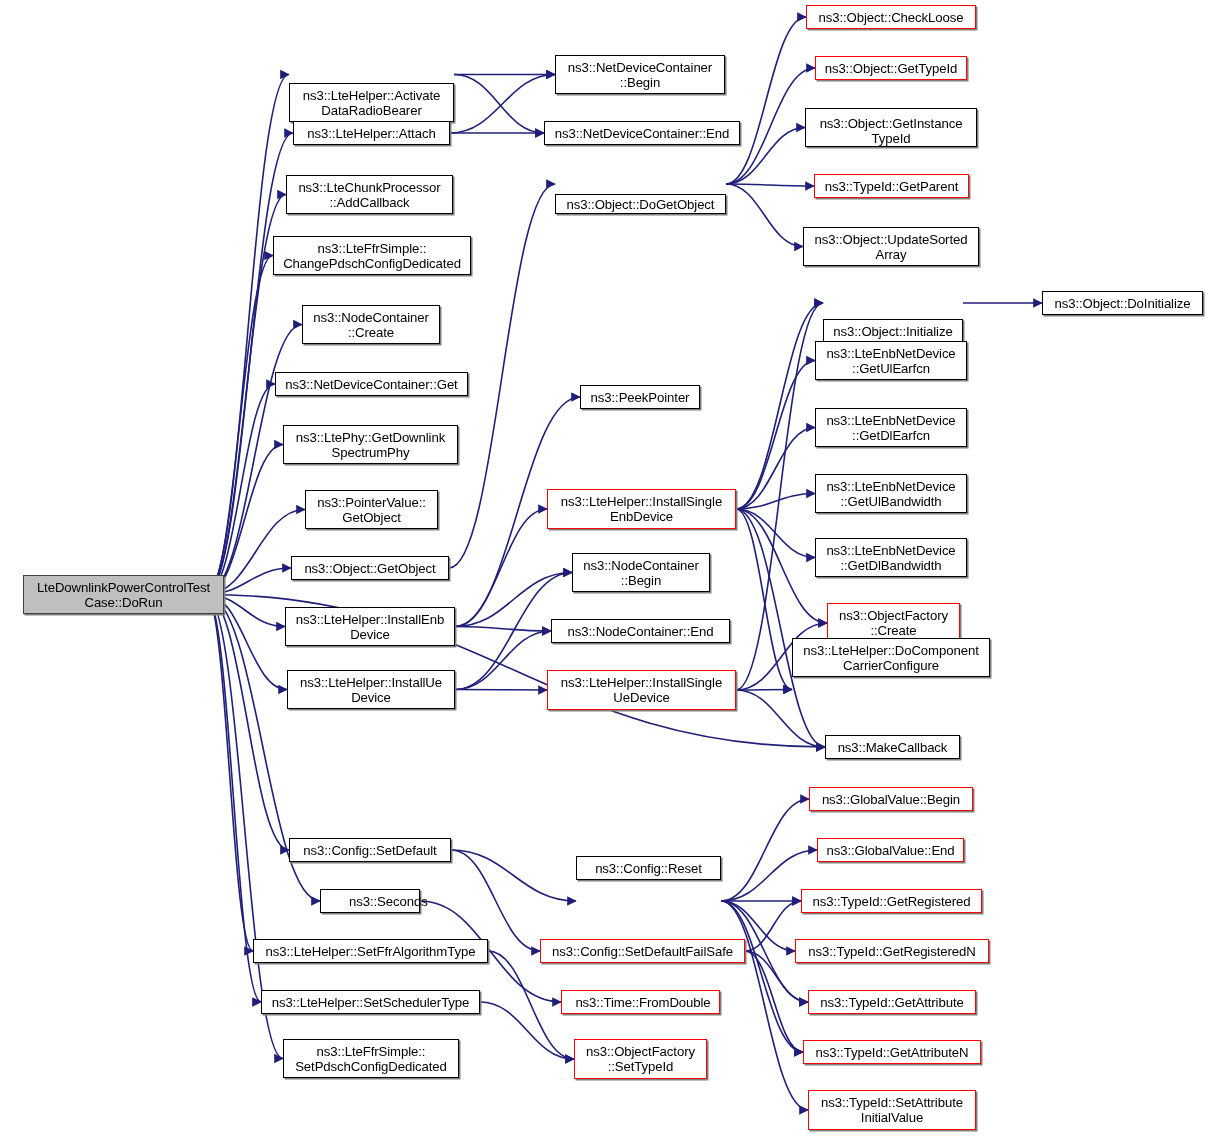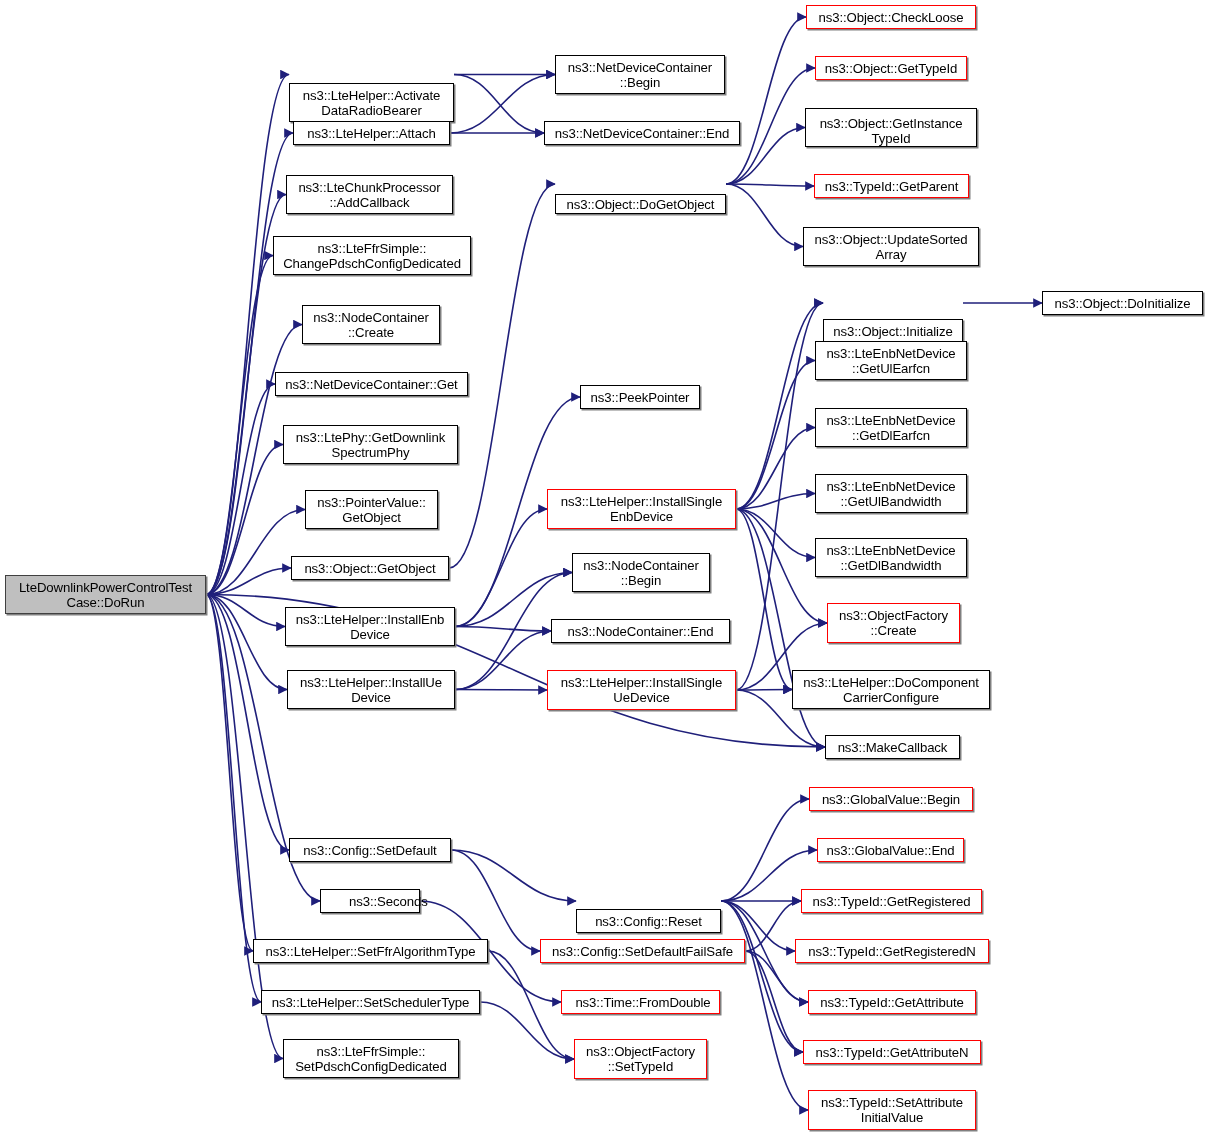--- a/index.html
+++ b/index.html
@@ -123,21 +123,21 @@
         <path d="M 721 901 C 754.3 901, 761.7 951, 795 951" marker-end="url(#arrow)"></path>
         <path d="M 721 901 C 760.15 901, 768.85 1002, 808 1002" marker-end="url(#arrow)"></path>
         <path d="M 721 901 C 757.9 901, 766.1 1052, 803 1052" marker-end="url(#arrow)"></path>
         <path d="M 721 901 C 760.15 901, 768.85 1110, 808 1110" marker-end="url(#arrow)"></path>
         <path d="M 745 951 C 773.35 951, 779.65 1002, 808 1002" marker-end="url(#arrow)"></path>
         <path d="M 745 951 C 771.1 951, 776.9 1052, 803 1052" marker-end="url(#arrow)"></path>
         <path d="M 745 951 C 770.2 951, 775.8 901, 801 901" marker-end="url(#arrow)"></path>
       </g>
   </svg>
   <div id="node-layer">
-      <div class="node shadow root" style="left: 5px; top: 575px; width: 201px; height: 39px;"><span class="node-label">LteDownlinkPowerControlTest
+      <div class="node shadow root" style="left: 23px; top: 575px; width: 201px; height: 39px;"><span class="node-label">LteDownlinkPowerControlTest
 Case::DoRun</span></div>
       <div class="node shadow" style="left: 289px; top: 55px; width: 165px; height: 39px; margin-top: 28px;"><span class="node-label">ns3::LteHelper::Activate
 DataRadioBearer</span></div>
       <div class="node shadow" style="left: 293px; top: 121px; width: 157px; height: 24px;"><span class="node-label">ns3::LteHelper::Attach</span></div>
       <div class="node shadow" style="left: 286px; top: 175px; width: 167px; height: 39px;"><span class="node-label">ns3::LteChunkProcessor
 ::AddCallback</span></div>
       <div class="node shadow" style="left: 273px; top: 236px; width: 198px; height: 39px;"><span class="node-label">ns3::LteFfrSimple::
 ChangePdschConfigDedicated</span></div>
       <div class="node shadow" style="left: 302px; top: 305px; width: 138px; height: 39px;"><span class="node-label">ns3::NodeContainer
 ::Create</span></div>
@@ -162,21 +162,21 @@
       <div class="node shadow" style="left: 544px; top: 121px; width: 196px; height: 24px;"><span class="node-label">ns3::NetDeviceContainer::End</span></div>
       <div class="node shadow" style="left: 555px; top: 172px; width: 171px; height: 20px; margin-top: 22px;"><span class="node-label">ns3::Object::DoGetObject</span></div>
       <div class="node shadow" style="left: 580px; top: 385px; width: 120px; height: 24px;"><span class="node-label">ns3::PeekPointer</span></div>
       <div class="node shadow red" style="left: 547px; top: 489px; width: 189px; height: 40px;"><span class="node-label">ns3::LteHelper::InstallSingle
 EnbDevice</span></div>
       <div class="node shadow" style="left: 572px; top: 553px; width: 138px; height: 39px;"><span class="node-label">ns3::NodeContainer
 ::Begin</span></div>
       <div class="node shadow" style="left: 551px; top: 619px; width: 179px; height: 24px;"><span class="node-label">ns3::NodeContainer::End</span></div>
       <div class="node shadow red" style="left: 547px; top: 670px; width: 189px; height: 40px;"><span class="node-label">ns3::LteHelper::InstallSingle
 UeDevice</span></div>
-      <div class="node shadow" style="left: 576px; top: 909px; width: 145px; height: 24px;"><span class="node-label">ns3::Config::Reset</span></div>
+      <div class="node shadow" style="left: 576px; top: 856px; width: 145px; height: 24px;"><span class="node-label">ns3::Config::Reset</span></div>
       <div class="node shadow red" style="left: 540px; top: 939px; width: 205px; height: 24px;"><span class="node-label">ns3::Config::SetDefaultFailSafe</span></div>
       <div class="node shadow red" style="left: 561px; top: 990px; width: 159px; height: 24px; padding-left: 8px;"><span class="node-label">ns3::Time::FromDouble</span></div>
       <div class="node shadow red" style="left: 574px; top: 1039px; width: 133px; height: 40px;"><span class="node-label">ns3::ObjectFactory
 ::SetTypeId</span></div>
       <div class="node shadow red" style="left: 806px; top: 5px; width: 170px; height: 24px;"><span class="node-label">ns3::Object::CheckLoose</span></div>
       <div class="node shadow red" style="left: 815px; top: 56px; width: 152px; height: 24px;"><span class="node-label">ns3::Object::GetTypeId</span></div>
       <div class="node shadow" style="left: 805px; top: 108px; width: 172px; height: 39px; align-items: flex-end;"><span class="node-label">ns3::Object::GetInstance
 TypeId</span></div>
       <div class="node shadow red" style="left: 814px; top: 174px; width: 155px; height: 24px;"><span class="node-label">ns3::TypeId::GetParent</span></div>
       <div class="node shadow" style="left: 803px; top: 227px; width: 176px; height: 39px;"><span class="node-label">ns3::Object::UpdateSorted
@@ -186,21 +186,21 @@
       <div class="node shadow" style="left: 815px; top: 341px; width: 152px; height: 39px;"><span class="node-label">ns3::LteEnbNetDevice
 ::GetUlEarfcn</span></div>
       <div class="node shadow" style="left: 815px; top: 408px; width: 152px; height: 39px;"><span class="node-label">ns3::LteEnbNetDevice
 ::GetDlEarfcn</span></div>
       <div class="node shadow" style="left: 815px; top: 474px; width: 152px; height: 39px;"><span class="node-label">ns3::LteEnbNetDevice
 ::GetUlBandwidth</span></div>
       <div class="node shadow" style="left: 815px; top: 538px; width: 152px; height: 39px;"><span class="node-label">ns3::LteEnbNetDevice
 ::GetDlBandwidth</span></div>
       <div class="node shadow red" style="left: 827px; top: 603px; width: 133px; height: 40px;"><span class="node-label">ns3::ObjectFactory
 ::Create</span></div>
-      <div class="node shadow" style="left: 792px; top: 670px; width: 198px; height: 39px;"><span class="node-label">ns3::LteHelper::DoComponent
+      <div class="node shadow" style="left: 792px; top: 638px; width: 198px; height: 39px;"><span class="node-label">ns3::LteHelper::DoComponent
 CarrierConfigure</span></div>
       <div class="node shadow" style="left: 825px; top: 735px; width: 135px; height: 24px;"><span class="node-label">ns3::MakeCallback</span></div>
       <div class="node shadow red" style="left: 809px; top: 787px; width: 164px; height: 24px;"><span class="node-label">ns3::GlobalValue::Begin</span></div>
       <div class="node shadow red" style="left: 817px; top: 838px; width: 147px; height: 24px;"><span class="node-label">ns3::GlobalValue::End</span></div>
       <div class="node shadow red" style="left: 801px; top: 889px; width: 181px; height: 24px;"><span class="node-label">ns3::TypeId::GetRegistered</span></div>
       <div class="node shadow red" style="left: 795px; top: 939px; width: 194px; height: 24px;"><span class="node-label">ns3::TypeId::GetRegisteredN</span></div>
       <div class="node shadow red" style="left: 808px; top: 990px; width: 168px; height: 24px;"><span class="node-label">ns3::TypeId::GetAttribute</span></div>
       <div class="node shadow red" style="left: 803px; top: 1040px; width: 178px; height: 24px;"><span class="node-label">ns3::TypeId::GetAttributeN</span></div>
       <div class="node shadow red" style="left: 808px; top: 1090px; width: 168px; height: 40px;"><span class="node-label">ns3::TypeId::SetAttribute
 InitialValue</span></div>

